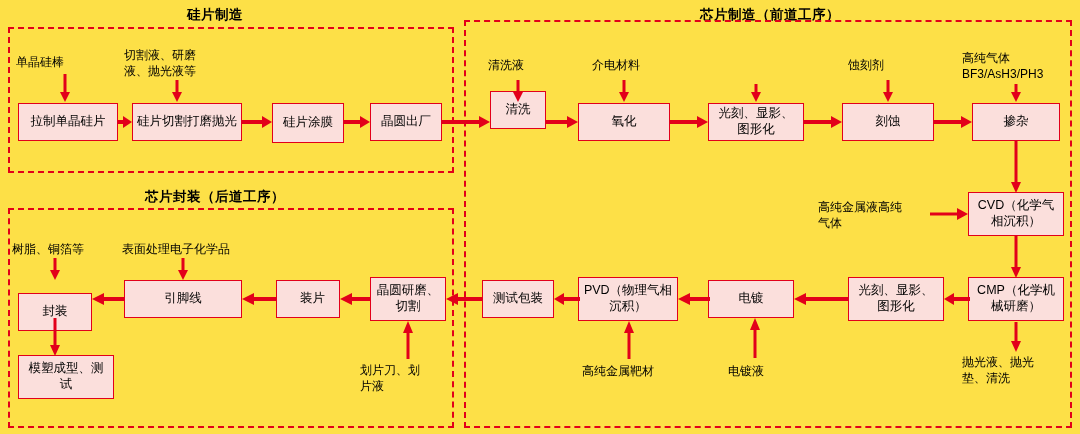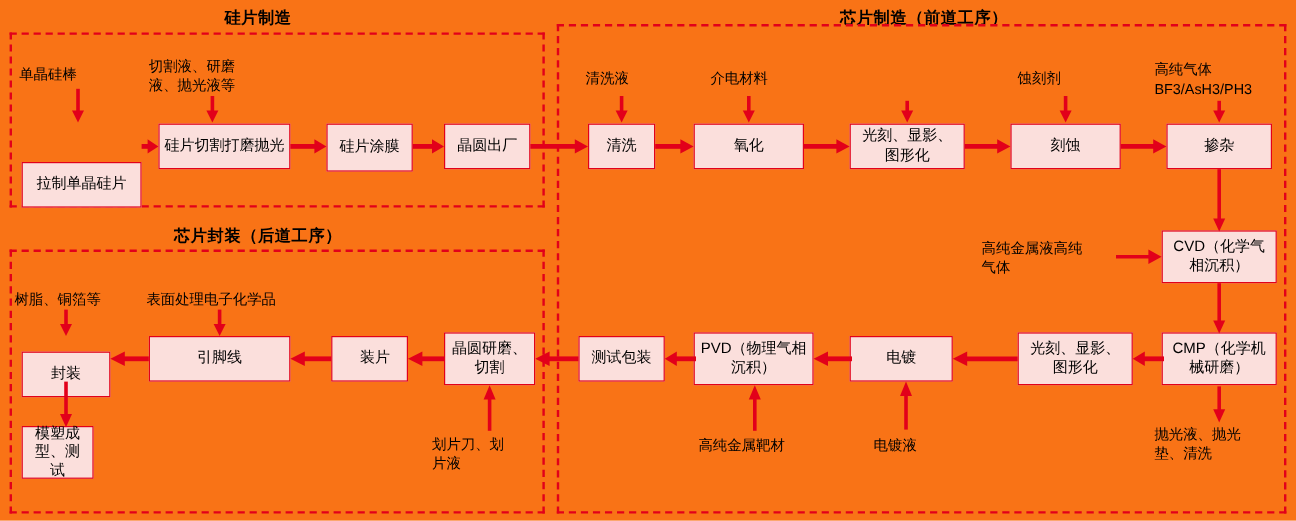--- a/index.html
+++ b/index.html
@@ -7,21 +7,21 @@
     padding: 0;
     background: #ffffff;
   }
   body {
     font-family: "Liberation Sans", "DejaVu Sans", sans-serif;
   }
   #stage {
     position: relative;
     width: 1080px;
     height: 434px;
-    background: #f97316;
+    background: #fde047;
     overflow: hidden;
   }
   .sect-title {
     position: absolute;
     font-size: 13.5px;
     font-weight: bold;
     color: #000000;
     white-space: nowrap;
     letter-spacing: 0.5px;
   }
@@ -68,21 +68,21 @@
   <div class="sect-title" style="left:145px; top:188px;">芯片封装（后道工序）</div>
 
   <div class="group-box" style="left:8px; top:27px; width:446px; height:146px;"></div>
   <div class="group-box" style="left:464px; top:20px; width:608px; height:408px;"></div>
   <div class="group-box" style="left:8px; top:208px; width:446px; height:220px;"></div>
 
   <div class="label" style="left:16px; top:55px; width:86px;">单晶硅棒</div>
   <div class="label" style="left:124px; top:48px; width:104px;">切割液、研磨
 液、抛光液等</div>
 
-  <div class="node" style="left:18px; top:103px; width:100px; height:38px;margin-top:32px;">拉制单晶硅片</div>
+  <div class="node" style="left:18px; top:103px; width:100px; height:38px;">拉制单晶硅片</div>
   <div class="node" style="left:132px; top:103px; width:110px; height:38px;">硅片切割打磨抛光</div>
   <div class="node" style="left:272px; top:103px; width:72px; height:40px;">硅片涂膜</div>
   <div class="node" style="left:370px; top:103px; width:72px; height:38px;">晶圆出厂</div>
 
   <svg class="conn" style="left:60px; top:74px; width:10px; height:28px;" viewBox="0 0 10 28">
     <line x1="5" y1="0" x2="5" y2="19" stroke="#e2001a" stroke-width="3"></line>
     <polygon points="0,18 10,18 5,28" fill="#e2001a"></polygon>
   </svg>
   <svg class="conn" style="left:172px; top:80px; width:10px; height:22px;" viewBox="0 0 10 22">
     <line x1="5" y1="0" x2="5" y2="13" stroke="#e2001a" stroke-width="3"></line>
@@ -105,21 +105,21 @@
     <line x1="0" y1="6" x2="39" y2="6" stroke="#e2001a" stroke-width="4"></line>
     <polygon points="37,0 37,12 48,6" fill="#e2001a"></polygon>
   </svg>
 
   <div class="label" style="left:488px; top:58px; width:60px;">清洗液</div>
   <div class="label" style="left:592px; top:58px; width:76px;">介电材料</div>
   <div class="label" style="left:848px; top:58px; width:60px;">蚀刻剂</div>
   <div class="label" style="left:962px; top:51px; width:112px;">高纯气体
 BF3/AsH3/PH3</div>
 
-  <div class="node" style="left:490px; top:103px; width:56px; height:38px;">清洗</div>
+  <div class="node" style="left:490px; top:91px; width:56px; height:38px;">清洗</div>
   <div class="node" style="left:578px; top:103px; width:92px; height:38px;">氧化</div>
   <div class="node" style="left:708px; top:103px; width:96px; height:38px;">光刻、显影、
 图形化</div>
   <div class="node" style="left:842px; top:103px; width:92px; height:38px;">刻蚀</div>
   <div class="node" style="left:972px; top:103px; width:88px; height:38px;">掺杂</div>
 
   <svg class="conn" style="left:513px; top:80px; width:10px; height:22px;" viewBox="0 0 10 22">
     <line x1="5" y1="0" x2="5" y2="13" stroke="#e2001a" stroke-width="3"></line>
     <polygon points="0,12 10,12 5,22" fill="#e2001a"></polygon>
   </svg>
@@ -227,21 +227,21 @@
   <div class="label" style="left:12px; top:242px; width:100px;">树脂、铜箔等</div>
   <div class="label" style="left:122px; top:242px; width:168px;">表面处理电子化学品</div>
   <div class="label" style="left:360px; top:363px; width:76px;">划片刀、划
 片液</div>
 
   <div class="node" style="left:370px; top:277px; width:76px; height:44px;">晶圆研磨、
 切割</div>
   <div class="node" style="left:276px; top:280px; width:64px; height:38px;padding-left:12px;">装片</div>
   <div class="node" style="left:124px; top:280px; width:118px; height:38px;">引脚线</div>
   <div class="node" style="left:18px; top:293px; width:74px; height:38px;">封装</div>
-  <div class="node" style="left:18px; top:355px; width:60px; height:44px;">模塑成型、测
+  <div class="node" style="left:18px; top:355px; width:96px; height:44px;">模塑成型、测
 试</div>
 
   <svg class="conn" style="left:340px; top:293px; width:30px; height:12px;" viewBox="0 0 30 12">
     <line x1="10" y1="6" x2="30" y2="6" stroke="#e2001a" stroke-width="4"></line>
     <polygon points="12,0 12,12 0,6" fill="#e2001a"></polygon>
   </svg>
   <svg class="conn" style="left:242px; top:293px; width:34px; height:12px;" viewBox="0 0 34 12">
     <line x1="10" y1="6" x2="34" y2="6" stroke="#e2001a" stroke-width="4"></line>
     <polygon points="12,0 12,12 0,6" fill="#e2001a"></polygon>
   </svg>

